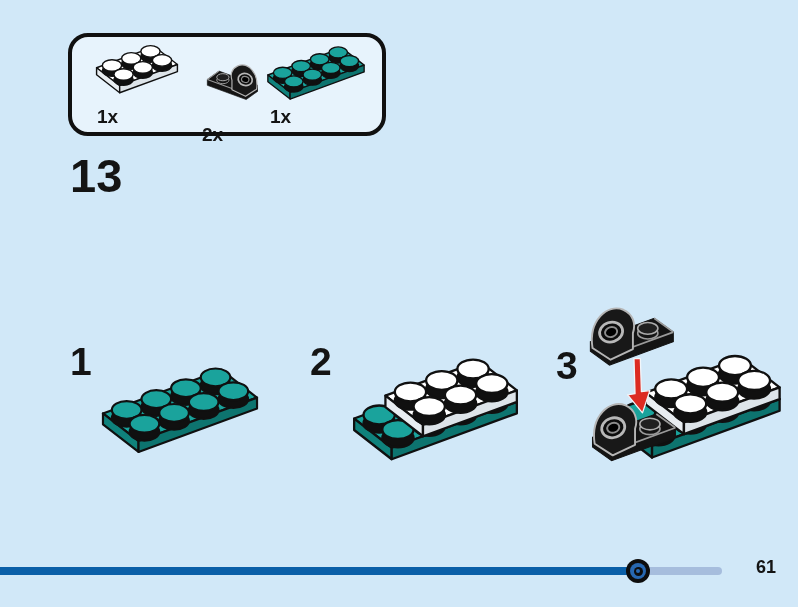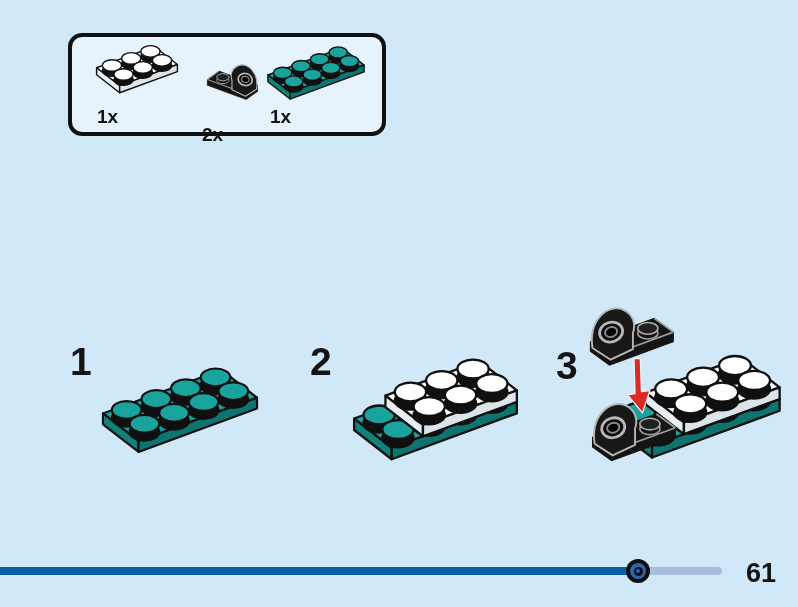--- a/index.html
+++ b/index.html
@@ -3,21 +3,21 @@
 <meta charset="utf-8">
 <style>
   html,body{margin:0;padding:0;}
   .stage{position:relative;width:798px;height:607px;background:#d1e8f8;overflow:hidden;
          font-family:"Liberation Sans",sans-serif;color:#141414;}
   svg{display:block;}
   .defs-holder{position:absolute;width:0;height:0;overflow:hidden;}
 
   
   .parts-box{position:absolute;left:68px;top:33px;width:318px;height:103px;
-             background:#e7f3fc;border:4px solid #101010;border-radius:14px;box-sizing:border-box;}
+             background:#e7f3fc;border:4px solid #101010;border-radius:20px;box-sizing:border-box;}
   .parts-box .part-img{position:absolute;}
   .img-white-plate{left:22px;top:7px;width:86px;}
   .img-black-fender{left:122px;top:17px;width:64px;}
   .img-teal-plate{left:194px;top:9px;width:100px;}
   .part-count{position:absolute;font-size:19px;font-weight:bold;line-height:1;}
   .count-1{left:25px;top:70px;}
   .count-2{left:130px;top:88px;}
   .count-3{left:198px;top:70px;}
 
   
@@ -37,21 +37,21 @@
   .track-rest{position:absolute;left:639px;top:567px;width:83px;height:8px;background:#a6bddd;
               border-radius:0 4px 4px 0;}
   .knob{position:absolute;left:626px;top:559px;width:24px;height:24px;border-radius:50%;
         background:#0d0d0d;display:flex;align-items:center;justify-content:center;}
   .knob-mid{width:16px;height:16px;border-radius:50%;background:#2767b0;
             display:flex;align-items:center;justify-content:center;}
   .knob-inner{width:9px;height:9px;border-radius:50%;background:#0d0d0d;
               display:flex;align-items:center;justify-content:center;}
   .knob-dot{width:4px;height:4px;border-radius:50%;background:#2767b0;}
   .page-number{position:absolute;left:734px;top:557px;width:42px;text-align:right;
-               font-size:27px;font-weight:bold;line-height:1.2;}
+               font-size:18px;font-weight:bold;line-height:1.2;}
 </style>
 </head>
 <body>
 
 <div class="stage">
 
   <svg class="defs-holder" aria-hidden="true">
     <defs>
       <g id="g-teal-plate" stroke="#101010" stroke-width="2.2" stroke-linejoin="round">
         <polygon points="8,50 128,6 164,34 44,78" fill="#1aa39c"></polygon>
@@ -117,20 +117,21 @@
         <use href="#g-fender" transform="translate(94,2) scale(-0.85,0.85)"></use>
       </svg>
     <svg class="part-img img-teal-plate" viewBox="5 3 162 88">
         <use href="#g-teal-plate"></use>
       </svg>
     <span class="part-count count-1">1x</span>
     <span class="part-count count-2">2x</span>
     <span class="part-count count-3">1x</span>
   </div>
 
+  <div class="step-number">13</div>
 
   <span class="substep-number num-1">1</span>
   <svg class="fig-1" viewBox="5 3 162 88">
       <use href="#g-teal-plate"></use>
     </svg>
 
   <span class="substep-number num-2">2</span>
   <svg class="fig-2" viewBox="5 3 162 100">
     <use href="#g-teal-plate" transform="translate(0,12)"></use>
     <use href="#g-white-plate" transform="translate(38,40)"></use>

